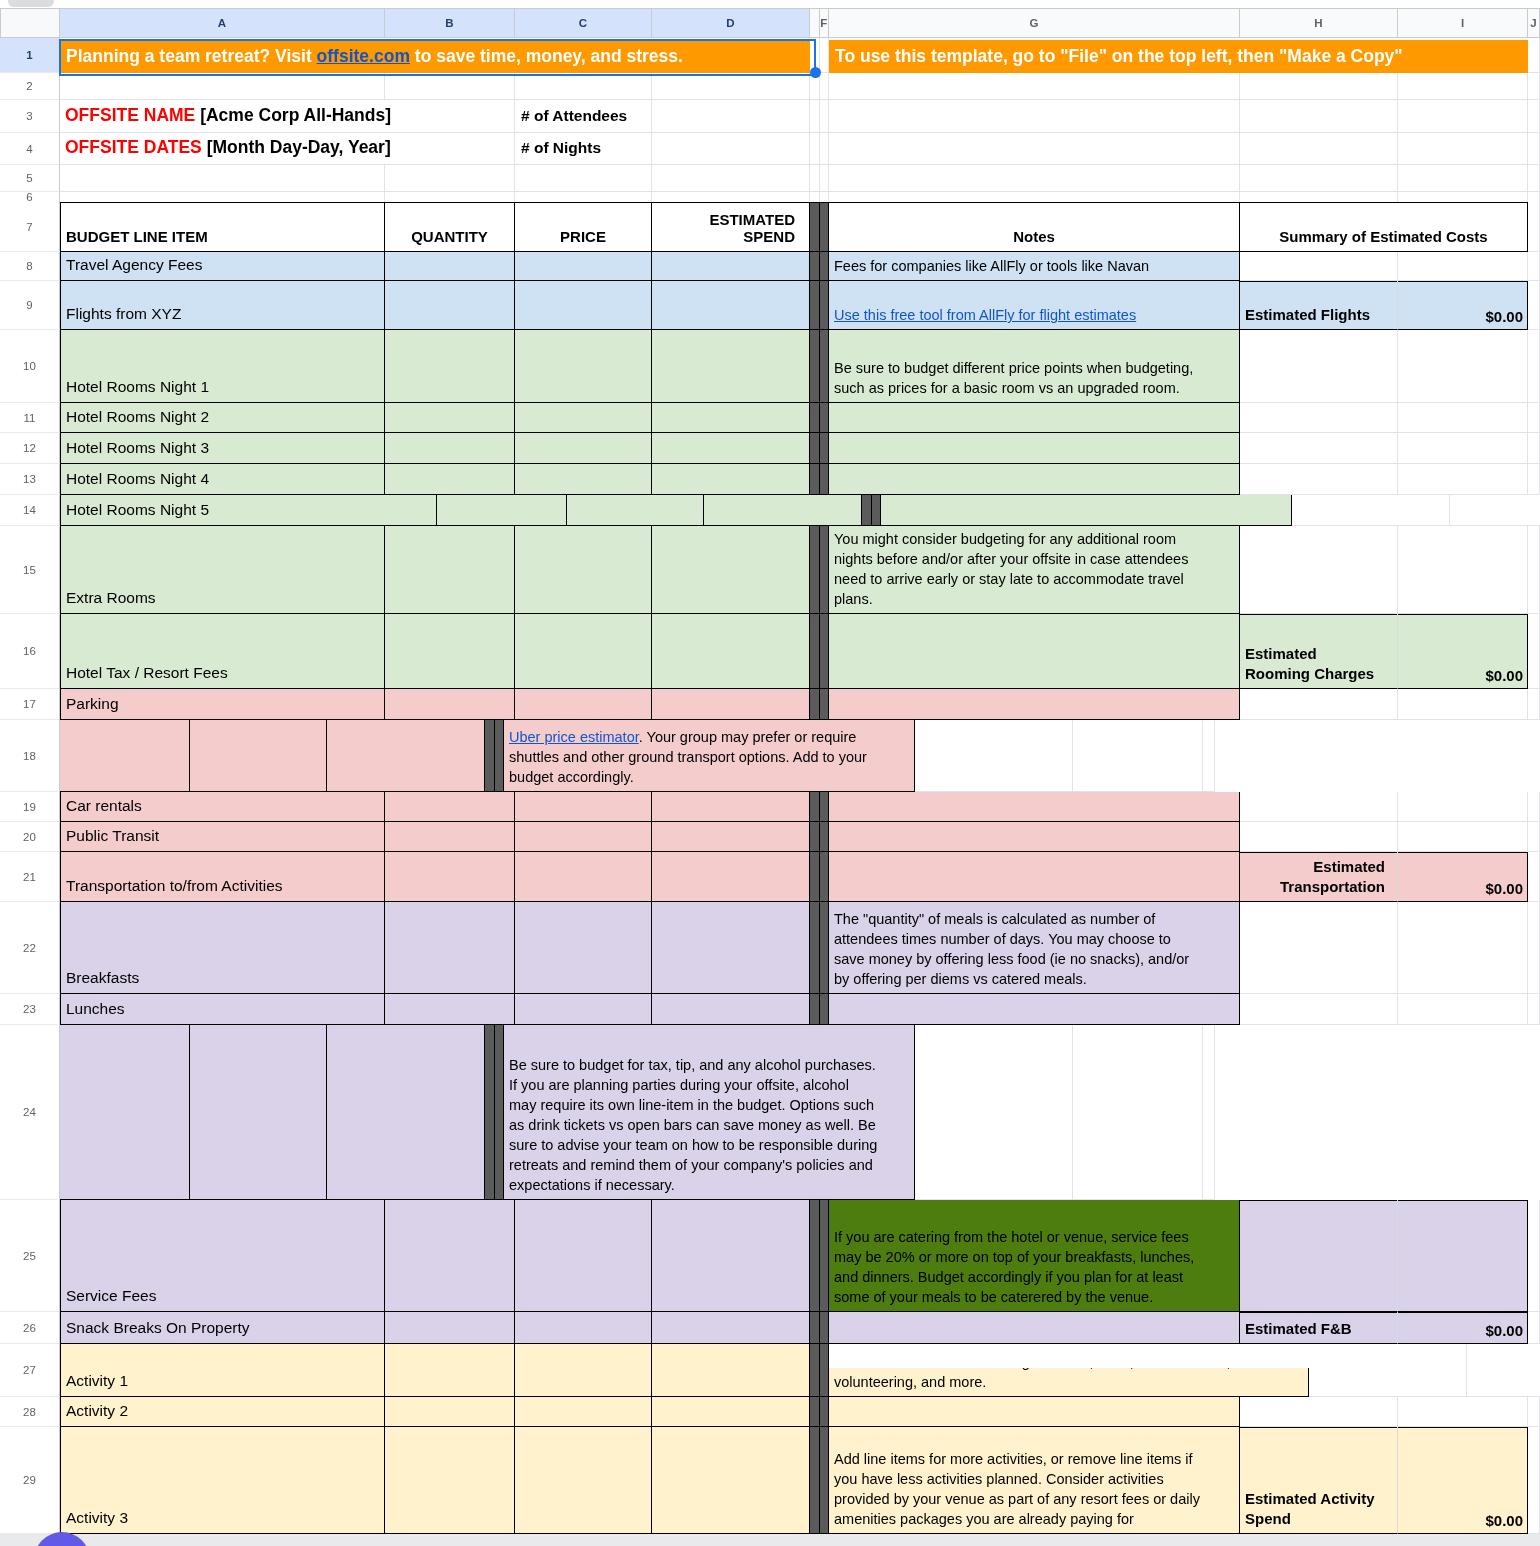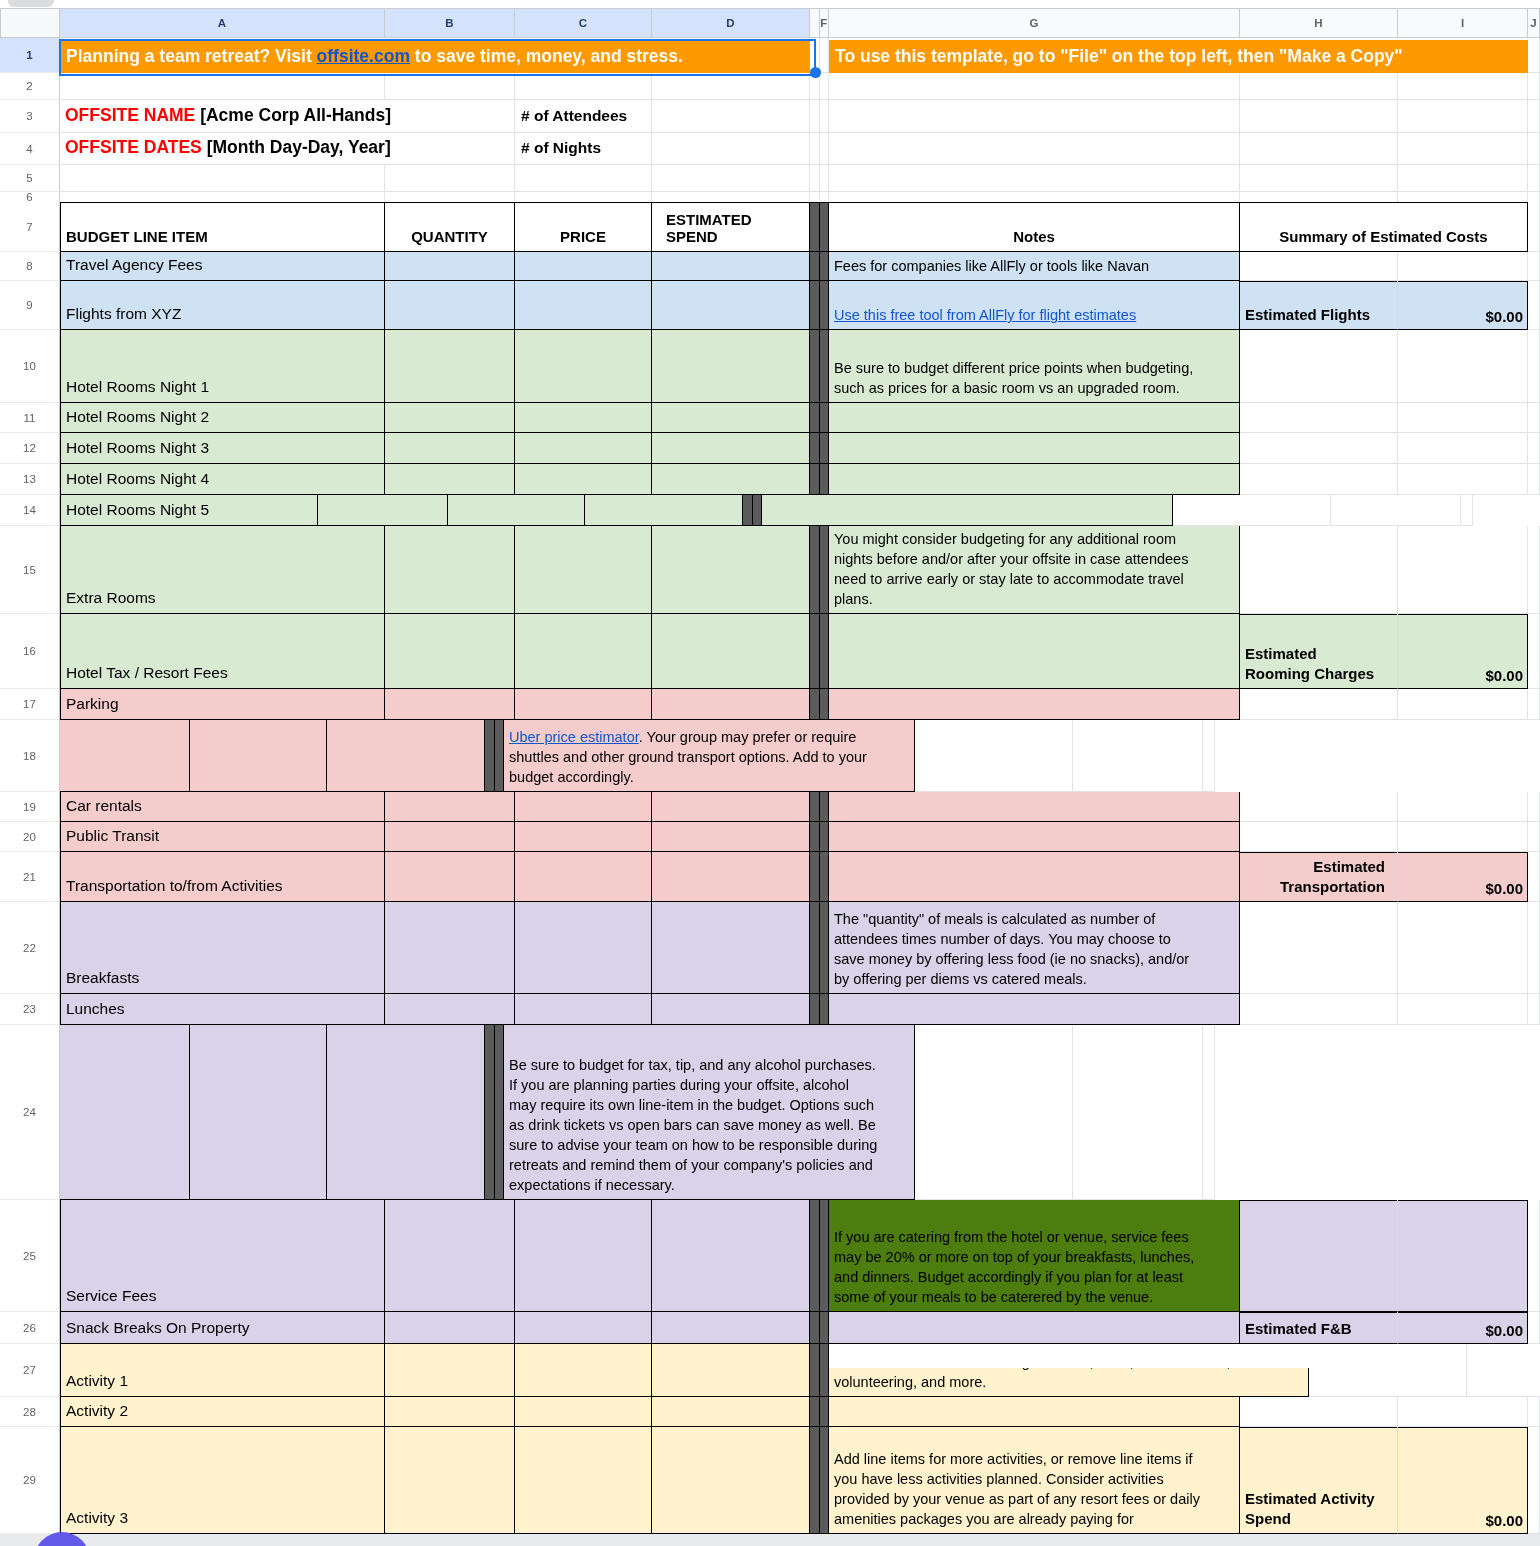--- a/index.html
+++ b/index.html
@@ -42,21 +42,21 @@
   .nt{display:block;}
   .lnk{color:#1155cc;text-decoration:underline;cursor:pointer;}
   .sumlab{display:flex;align-items:flex-end;padding:2px 12px 4px 5px;font-weight:700;
           font-size:15px;line-height:20px;border-right:1px solid #d9dadd;border-bottom:1px solid #000;}
   .sumval{display:flex;align-items:flex-end;justify-content:flex-end;padding:2px 4px 4px 2px;
           font-weight:700;font-size:15px;border-right:1px solid #000;border-bottom:1px solid #000;}
   .sumtop{box-shadow:inset 0 1px 0 #000;}
   
   .h7{display:flex;font-weight:700;font-size:15px;border-top:1px solid #000;}
   .h7l{align-items:flex-end;padding:2px 6px 6px 5px;}
-  .h7c{align-items:flex-end;justify-content:center;text-align:left;padding:2px 14px 6px;}
+  .h7c{align-items:flex-end;justify-content:center;text-align:right;padding:2px 14px 6px;}
   .pill{background:#dadce0;border-radius:0 0 6px 6px;}
   .bstrip{background:#e9eaec;}
   .bubble{border-radius:50%;background:#6359e9;z-index:9;}
 </style>
 </head>
 <body>
 
 <div class="abs" style="top:0;left:0;width:1540px;height:8px;background:#fff;">
   <div class="abs pill" style="top:0;left:8px;width:46px;height:7px;"></div>
 </div>
@@ -330,21 +330,21 @@
       <div class="c bk dark" style="width: 9.5px;"></div>
       <div class="c bk notecell" style="width: 411px; background: rgb(217, 234, 211);">
         <div class="nt"></div>
       </div>
       <div class="c gl" style="width: 158px;"></div>
       <div class="c gl" style="width: 130px;"></div>
       <div class="c gl" style="width: 12px;"></div>
     </div>
     <div class="flexrow" style="height: 31px;">
       <div class="rhc">14</div>
-      <div class="c bk itemcell" style="width: 258px; background: rgb(217, 234, 211);">
+      <div class="c bk itemcell" style="width: 377px; background: rgb(217, 234, 211);">
         <span class="nt">Hotel Rooms Night 5</span>
       </div>
       <div class="c bk" style="width: 130px; background: rgb(217, 234, 211);"></div>
       <div class="c bk" style="width: 137px; background: rgb(217, 234, 211);"></div>
       <div class="c bk" style="width: 158px; background: rgb(217, 234, 211);"></div>
       <div class="c bk dark" style="width: 9.5px;"></div>
       <div class="c bk dark" style="width: 9.5px;"></div>
       <div class="c bk notecell" style="width: 411px; background: rgb(217, 234, 211);">
         <div class="nt"></div>
       </div>

